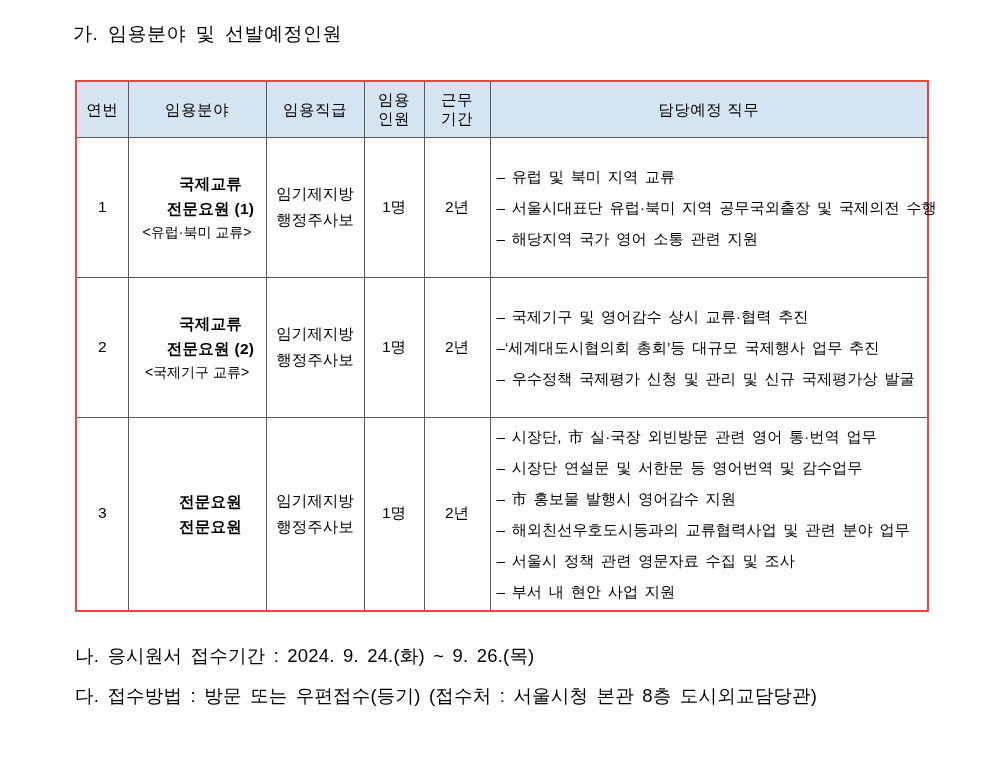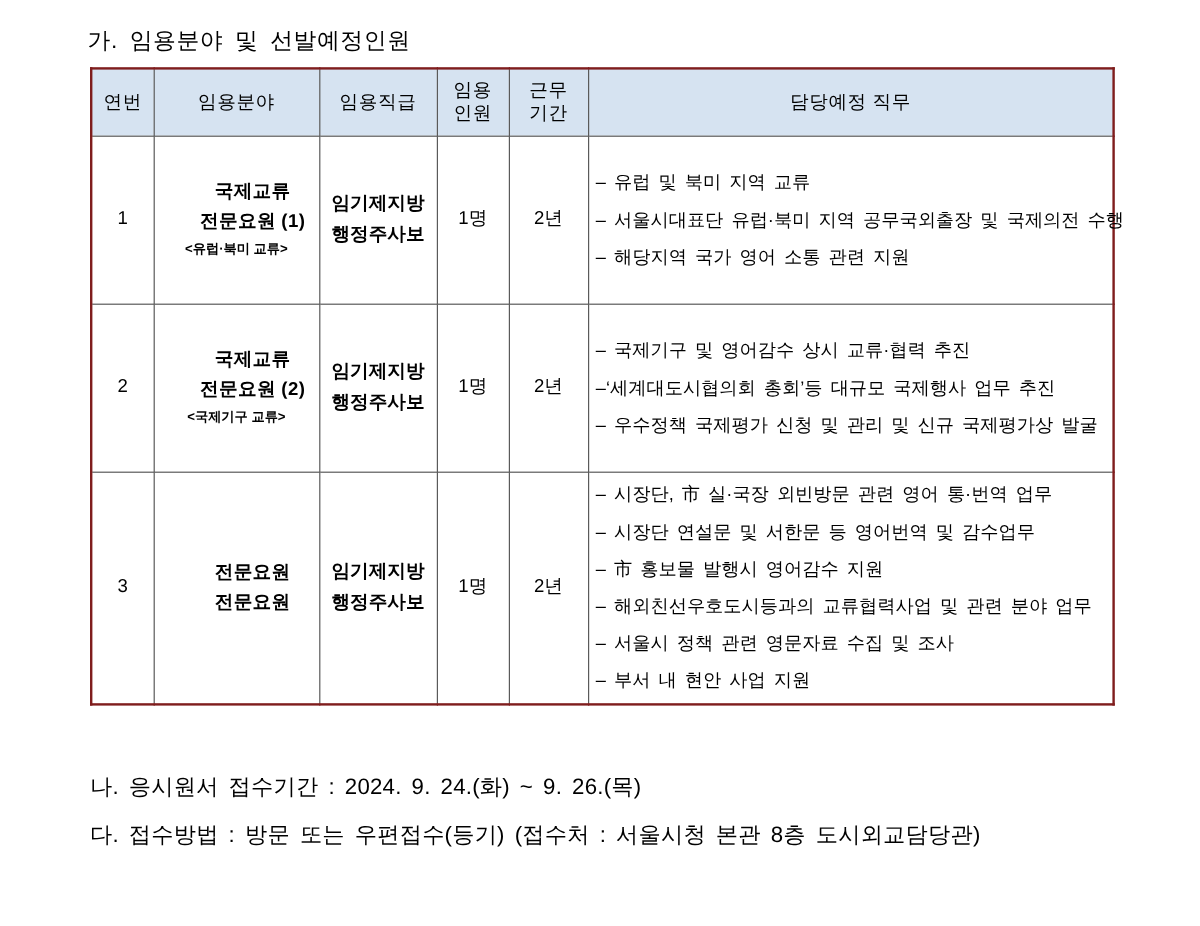--- a/index.html
+++ b/index.html
@@ -22,25 +22,25 @@
     top: 21px;
     font-size: 19px;
     font-weight: 500;
     letter-spacing: 0.5px;
     word-spacing: 4px;
     white-space: nowrap;
   }
   table.recruit {
     position: absolute;
     left: 75px;
-    top: 56px;
+    top: 80px;
     width: 852px;
     border-collapse: collapse;
     table-layout: fixed;
-    border: 2px solid #7f1d1d;
+    border: 2px solid #ef4444;
   }
   table.recruit th, table.recruit td {
     border: 1.5px solid #5a5a5a;
     padding: 0;
     vertical-align: middle;
     text-align: center;
     font-size: 15.5px;
     font-weight: normal;
     line-height: 1.35;
   }
@@ -53,25 +53,25 @@
     letter-spacing: 0.5px;
   }
   .hl { display: block; line-height: 19px; }
   .c-field .fl {
     font-weight: bold;
     line-height: 25px;
     letter-spacing: 0.3px;
     margin-left: 27px;
   }
   .c-field .fnote {
-    font-size: 11px;
+    font-size: 14px;
     line-height: 23px;
-    font-weight: bold;
-  }
-  .c-grade div { line-height: 26px; font-weight: bold; }
+    font-weight: normal;
+  }
+  .c-grade div { line-height: 26px; }
   .c-duties {
     text-align: left !important;
     padding-left: 6px !important;
     padding-right: 4px !important;
   }
   .duty {
     line-height: 31px;
     font-size: 15.2px;
     word-spacing: 2.5px;
     white-space: nowrap;

